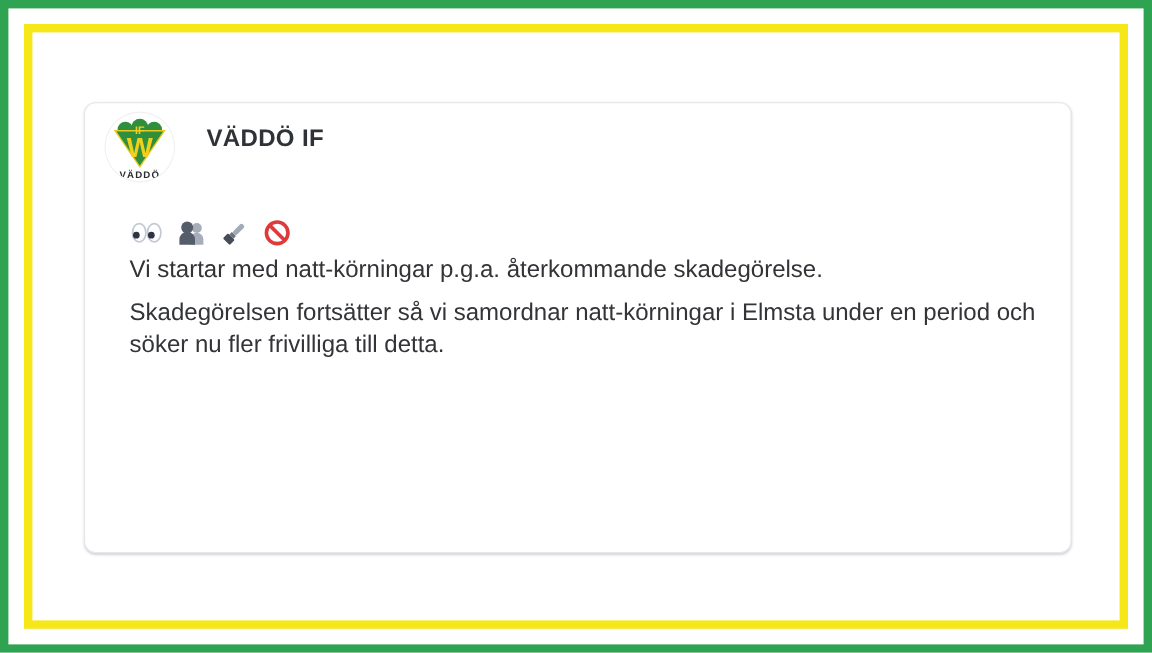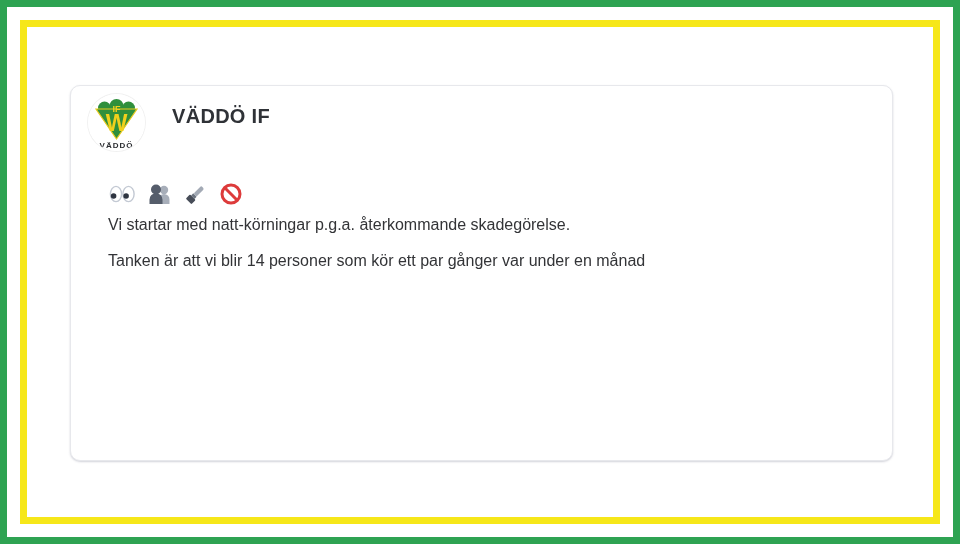--- a/index.html
+++ b/index.html
@@ -45,21 +45,21 @@
   .author-name {
     margin: 11px 0 0 27px;
     font-size: 20px;
     font-weight: 700;
     color: #2f3237;
     letter-spacing: 0.3px;
   }
   .post-body {
     padding: 30px 24px 0 37px;
     color: #333437;
-    font-size: 16px;
+    font-size: 20px;
     line-height: 26px;
   }
   .emoji-row {
     display: flex;
     align-items: center;
     gap: 11px;
     height: 26px;
     margin-bottom: 5px;
   }
   .emoji-row .emoji { display: inline-flex; }
@@ -124,15 +124,15 @@
       </span>
       <span class="emoji">
         <svg width="24" height="24" viewBox="0 0 24 24">
           <circle cx="12" cy="12" r="9" fill="none" stroke="#dd3b3b" stroke-width="3"></circle>
           <line x1="5.8" y1="5.8" x2="18.2" y2="18.2" stroke="#dd3b3b" stroke-width="3"></line>
         </svg>
       </span>
     </div>
 
     <p>Vi startar med natt-körningar p.g.a. återkommande skadegörelse.</p>
-    <p>Tanken är att vi blir 14 personer som kör ett par gånger var under en månad</p>
+    <p>Skadegörelsen fortsätter så vi samordnar natt-körningar i Elmsta under en period och söker nu fler frivilliga till detta.</p>
   </div>
 </div>
 
 </body></html>

